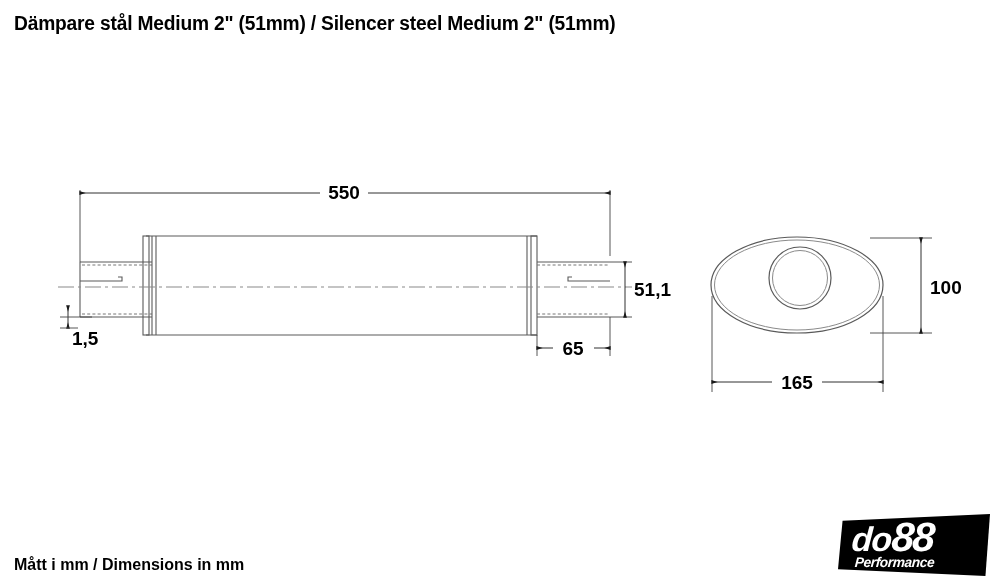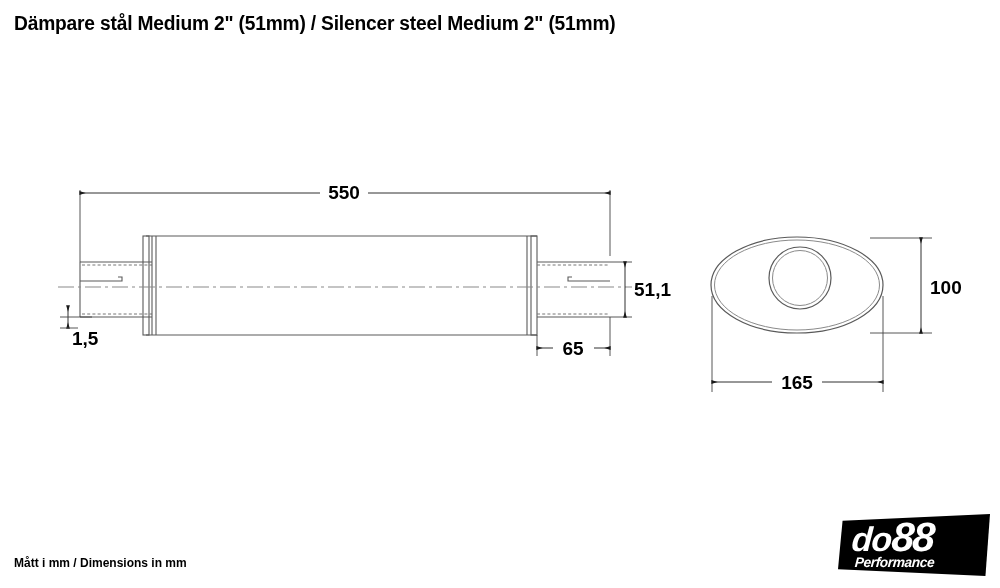--- a/index.html
+++ b/index.html
@@ -33,21 +33,21 @@
     left: 0;
     top: 0;
     width: 1000px;
     height: 588px;
   }
 
   #footer-note {
     position: absolute;
     left: 14px;
     top: 556px;
-    font-size: 12px;
+    font-size: 16px;
     font-weight: bold;
     white-space: nowrap;
   }
 
   
   #brand-logo {
     position: absolute;
     left: 838px;
     top: 514px;
     width: 152px;

